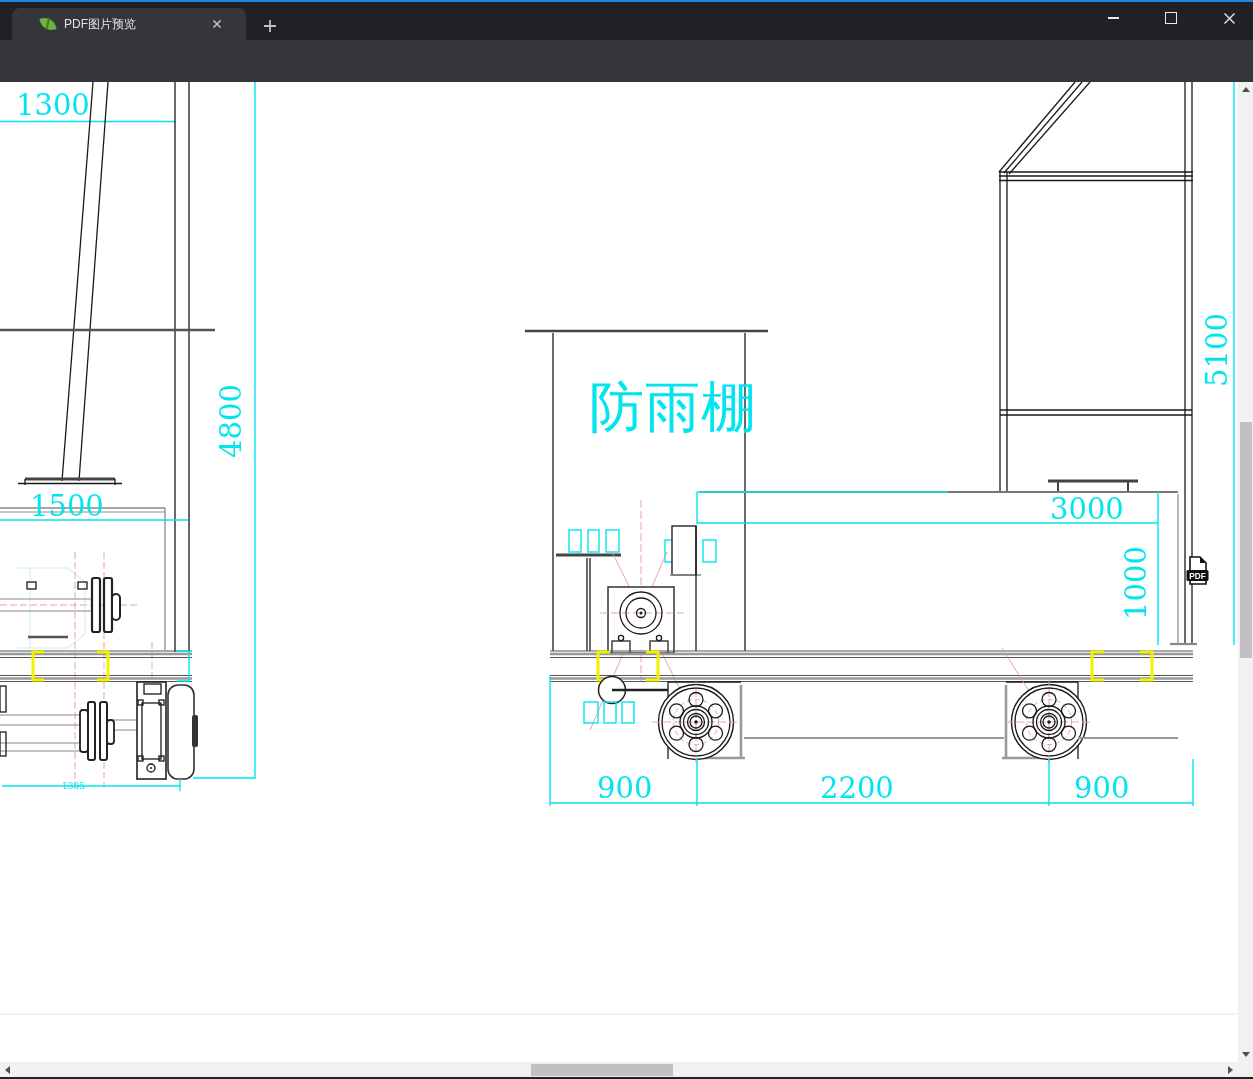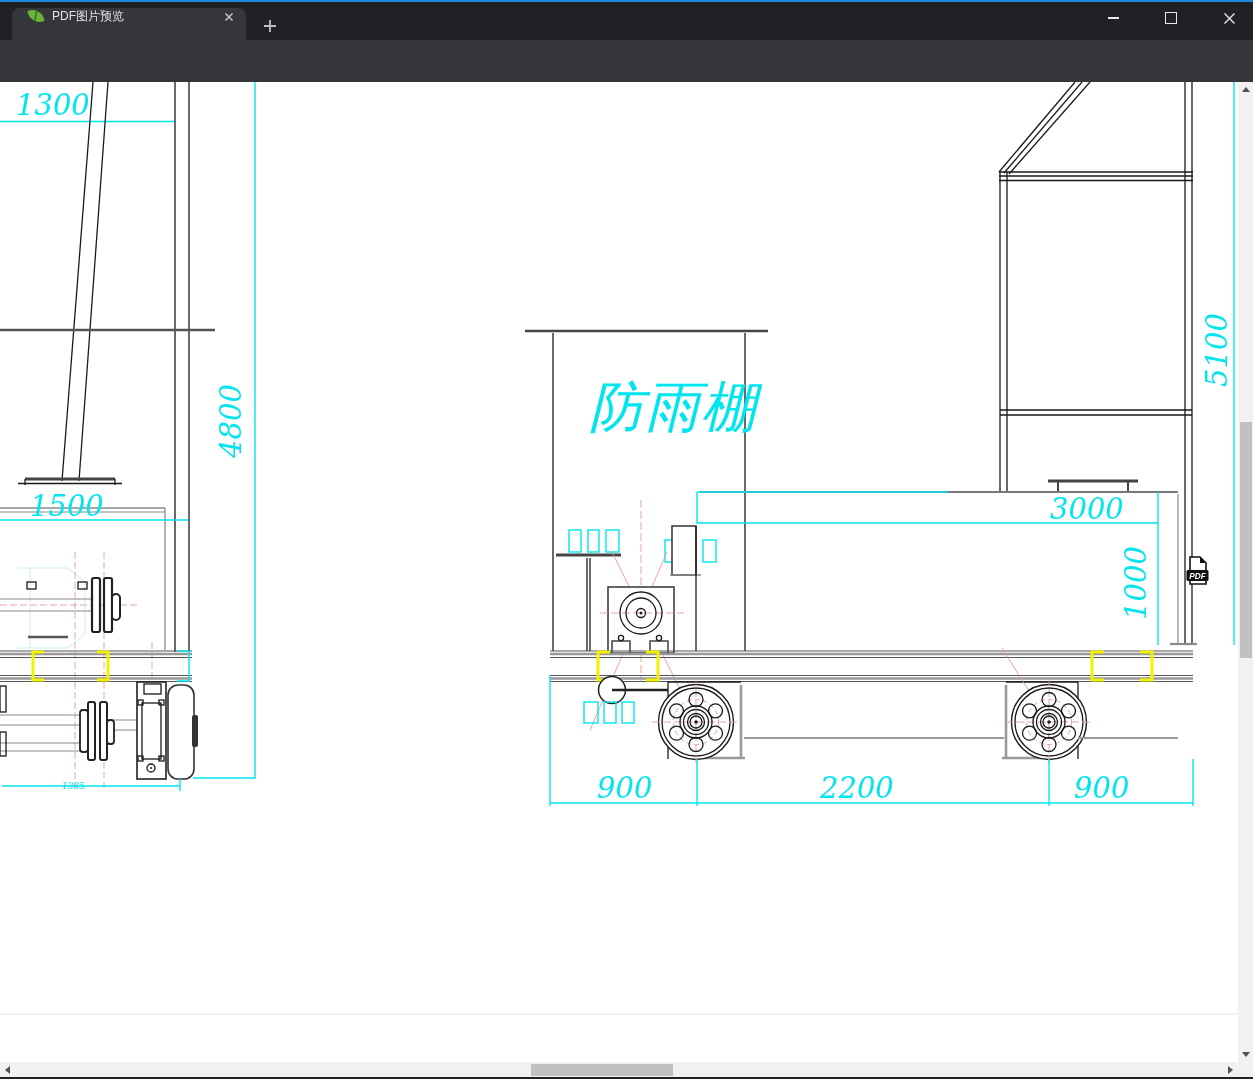--- a/index.html
+++ b/index.html
@@ -2,21 +2,21 @@
 <html><head>
 <meta charset="utf-8">
 <style>
   html,body{margin:0;padding:0;background:#000;}
   .window{position:relative;width:1253px;height:1079px;background:#fff;overflow:hidden;
           font-family:"Liberation Sans",sans-serif;}
   .top-edge{position:absolute;left:0;top:0;width:1253px;height:2px;background:#1f86e0;z-index:60;}
   
   .tabbar{position:absolute;left:0;top:0;width:1253px;height:40px;background:#202124;z-index:10;}
   .tab{position:absolute;left:12px;top:8px;width:234px;height:32px;background:#35363a;
-       border-radius:8px 8px 0 0;display:flex;padding:0 8px;box-sizing:border-box;}
+       border-radius:8px 8px 0 0;display:flex;align-items:center;padding:0 20px;box-sizing:border-box;}
   .favicon{width:16px;height:16px;margin:0 8px 0 8px;position:relative;flex:0 0 auto;}
   .leaf{position:absolute;left:1px;top:1px;width:14px;height:14px;background:#6db33f;
         border-radius:0 85% 0 85%;transform:rotate(-15deg);}
   .leaf:after{content:"";position:absolute;left:6px;top:1px;width:1.5px;height:11px;background:#3f7d22;
         transform:rotate(28deg);}
   .tab-title{color:#dfe1e5;font-size:12px;flex:1 1 auto;white-space:nowrap;overflow:hidden;}
   .tab-close{width:18px;height:18px;flex:0 0 auto;display:flex;align-items:center;justify-content:center;cursor:pointer;}
   .newtab{position:absolute;left:258px;top:14px;width:24px;height:24px;display:flex;align-items:center;justify-content:center;}
   
   .wc{position:absolute;top:2px;height:32px;width:47px;display:flex;align-items:center;justify-content:center;}
@@ -52,21 +52,21 @@
         clip-path:polygon(5% 60%,42% 38%,35% 5%,95% 42%,58% 55%,65% 95%,30% 70%);}
   .sep{position:absolute;left:1174px;top:51px;width:1px;height:20px;background:#5f6368;}
   .avatar{position:absolute;left:1186px;top:48px;width:26px;height:26px;border-radius:50%;background:#a766c9;overflow:hidden;}
   .panda-face{position:absolute;left:6px;top:8px;width:14px;height:12px;background:#f5f2f5;border-radius:50%;}
   .ear{position:absolute;width:5px;height:5px;background:#2b2b2b;border-radius:50%;top:6px;}
   .eye{position:absolute;width:2.5px;height:3px;background:#2b2b2b;border-radius:50%;top:12px;}
   .menu{position:absolute;left:1217px;top:48px;width:26px;height:26px;border-radius:50%;border:1.6px solid #6a6e72;
         box-sizing:border-box;display:flex;flex-direction:column;align-items:center;justify-content:center;gap:2.4px;}
   .menu i{width:3px;height:3px;border-radius:50%;background:#e8eaed;display:block;}
   
-  .content{position:absolute;left:0;top:82px;width:1253px;height:980px;background:#fff;font-style:italic;}
+  .content{position:absolute;left:0;top:82px;width:1253px;height:980px;background:#fff;}
   svg.cad{position:absolute;left:0;top:0;}
   .dim{fill:#00e5ee;font-family:"DejaVu Serif",serif;font-size:29px;}
   .dimS{fill:#00e5ee;font-family:"DejaVu Serif",serif;font-size:9px;}
   .shelter{fill:#00e5ee;font-family:"DejaVu Sans",sans-serif;font-size:55px;letter-spacing:1px;}
   .k{stroke:#1a1a1a;fill:none;stroke-width:1.3px;}
   .g{stroke:#8a8a8a;fill:none;}
   .c{stroke:#00e5ee;fill:none;stroke-width:1.4px;}
   .y{stroke:#f2f200;fill:none;stroke-width:3px;}
   .p{stroke:#e39b9b;fill:none;stroke-width:0.9px;}
   

